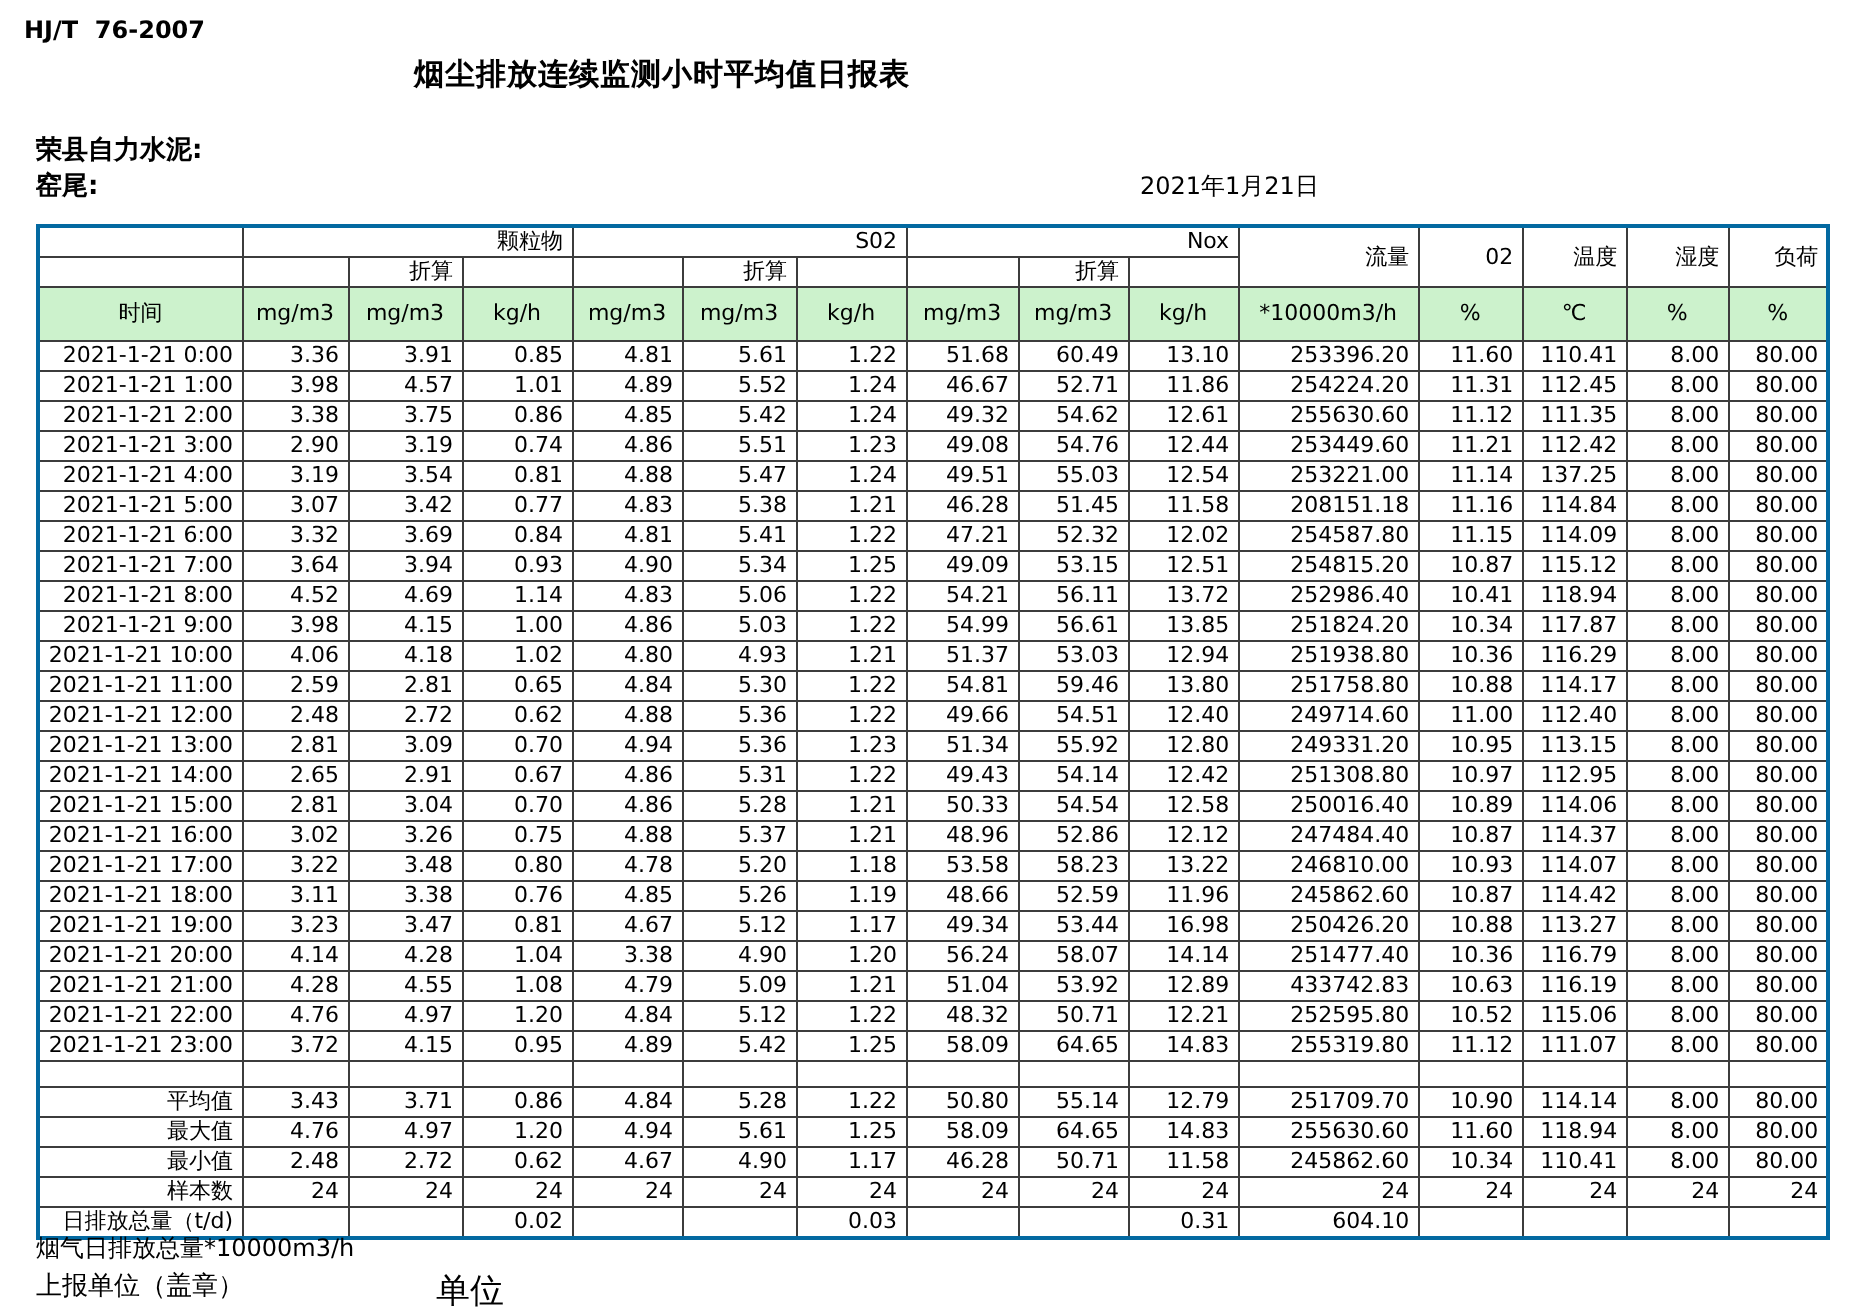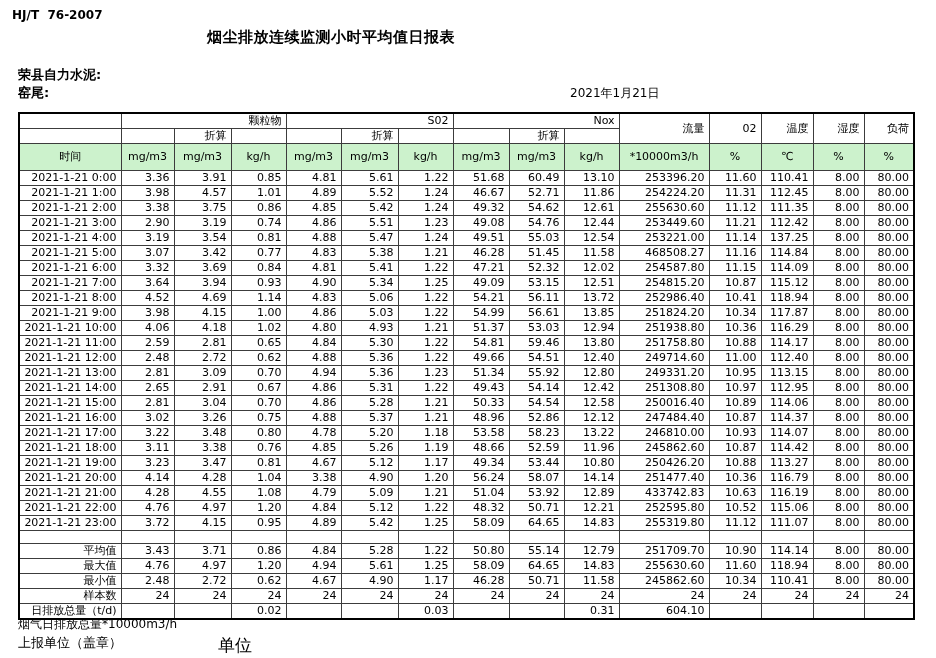--- a/index.html
+++ b/index.html
@@ -15,21 +15,21 @@
   .std-no   { left: 12px;  top: 8px;  font-size: 12px; font-weight: bold; text-align: center; }
   .title    { left: 207px; top: 28px; font-size: 15px; font-weight: bold; letter-spacing: 0.5px; }
   .company  { left: 18px;  top: 66px; font-size: 13px; font-weight: bold; }
   .location { left: 18px;  top: 84px; font-size: 13px; font-weight: bold; }
   .date     { left: 570px; top: 85px; font-size: 12px; }
 
   table.report {
     position: absolute; left: 18px; top: 112px;
     border-collapse: collapse; table-layout: fixed;
     width: 896px;
-    border: 2px solid #000000;
+    border: 2px solid #0369a1;
   }
   table.report td {
     border: 1px solid #3c3c3c;
     font-size: 11px;
     height: 15px;
     padding: 0 4px 0 0;
     text-align: right;
     overflow: hidden;
     white-space: nowrap;
     line-height: 14px;
@@ -198,21 +198,21 @@
         <td>2021-1-21  5:00</td>
         <td>3.07</td>
         <td>3.42</td>
         <td>0.77</td>
         <td>4.83</td>
         <td>5.38</td>
         <td>1.21</td>
         <td>46.28</td>
         <td>51.45</td>
         <td>11.58</td>
-        <td>468508.27</td>
+        <td>208151.18</td>
         <td>11.16</td>
         <td>114.84</td>
         <td>8.00</td>
         <td>80.00</td>
       </tr>
       <tr>
         <td>2021-1-21  6:00</td>
         <td>3.32</td>
         <td>3.69</td>
         <td>0.84</td>
@@ -435,21 +435,21 @@
       <tr>
         <td>2021-1-21 19:00</td>
         <td>3.23</td>
         <td>3.47</td>
         <td>0.81</td>
         <td>4.67</td>
         <td>5.12</td>
         <td>1.17</td>
         <td>49.34</td>
         <td>53.44</td>
-        <td>10.80</td>
+        <td>16.98</td>
         <td>250426.20</td>
         <td>10.88</td>
         <td>113.27</td>
         <td>8.00</td>
         <td>80.00</td>
       </tr>
       <tr>
         <td>2021-1-21 20:00</td>
         <td>4.14</td>
         <td>4.28</td>

